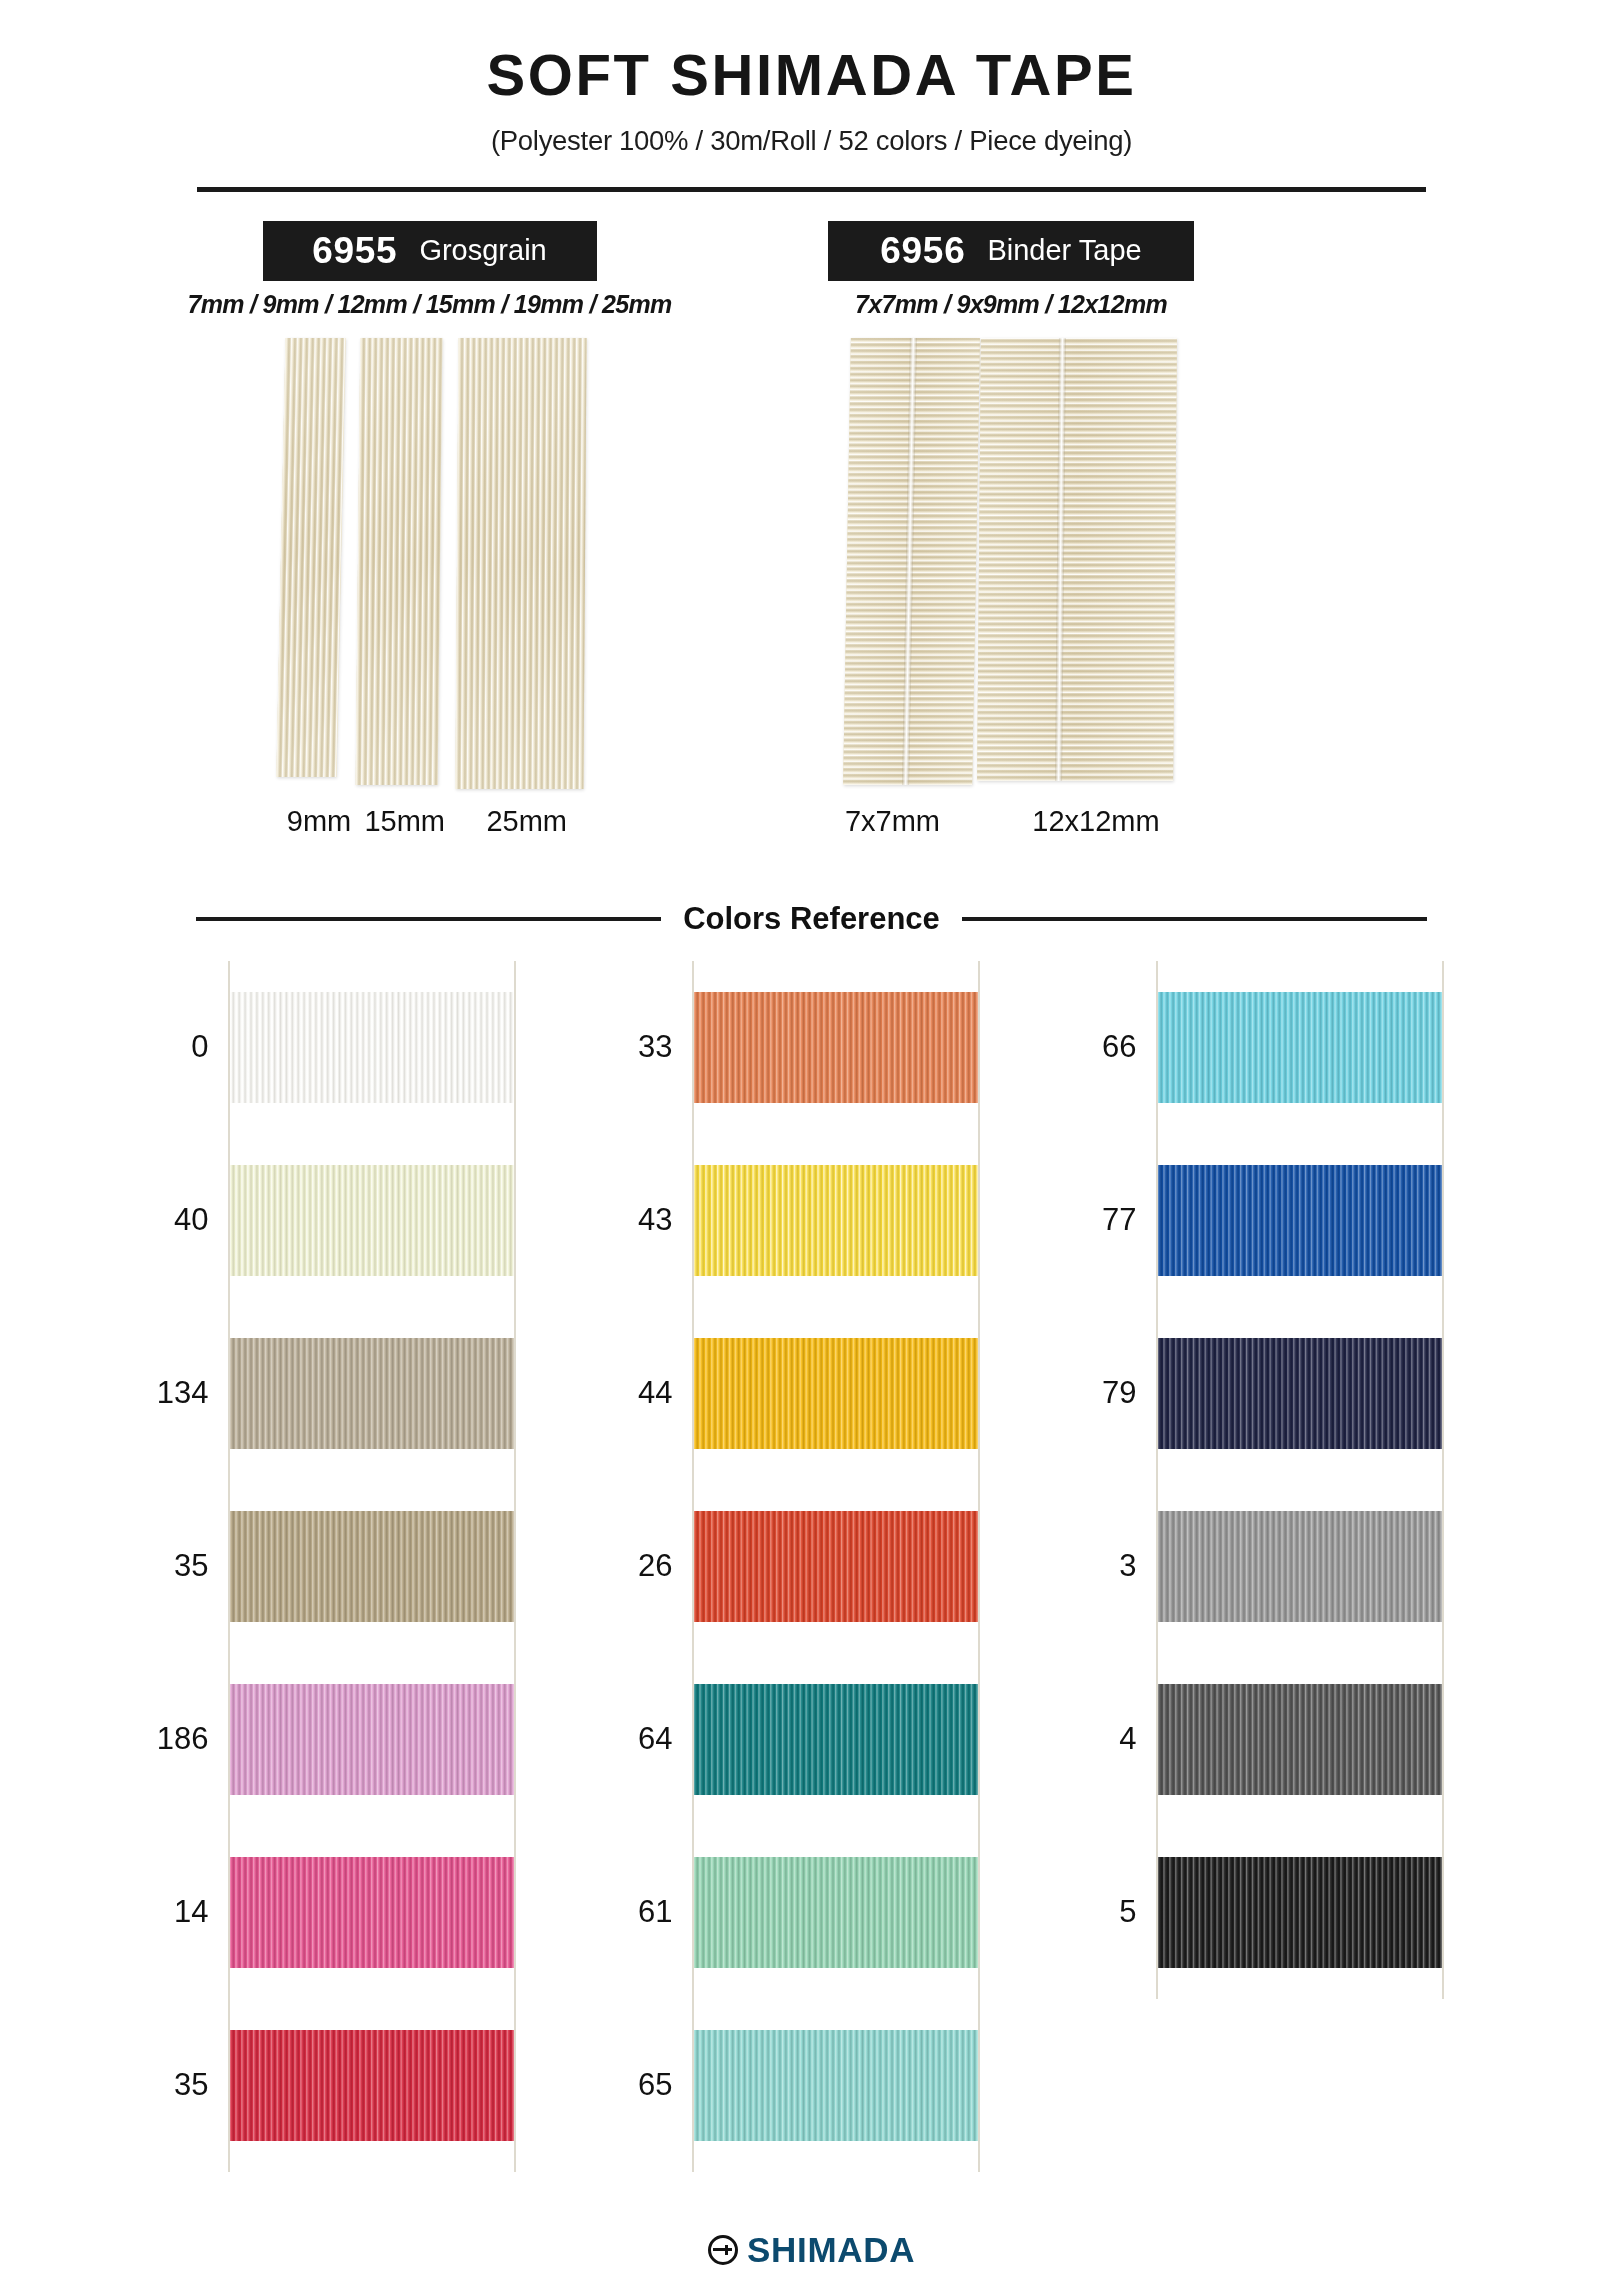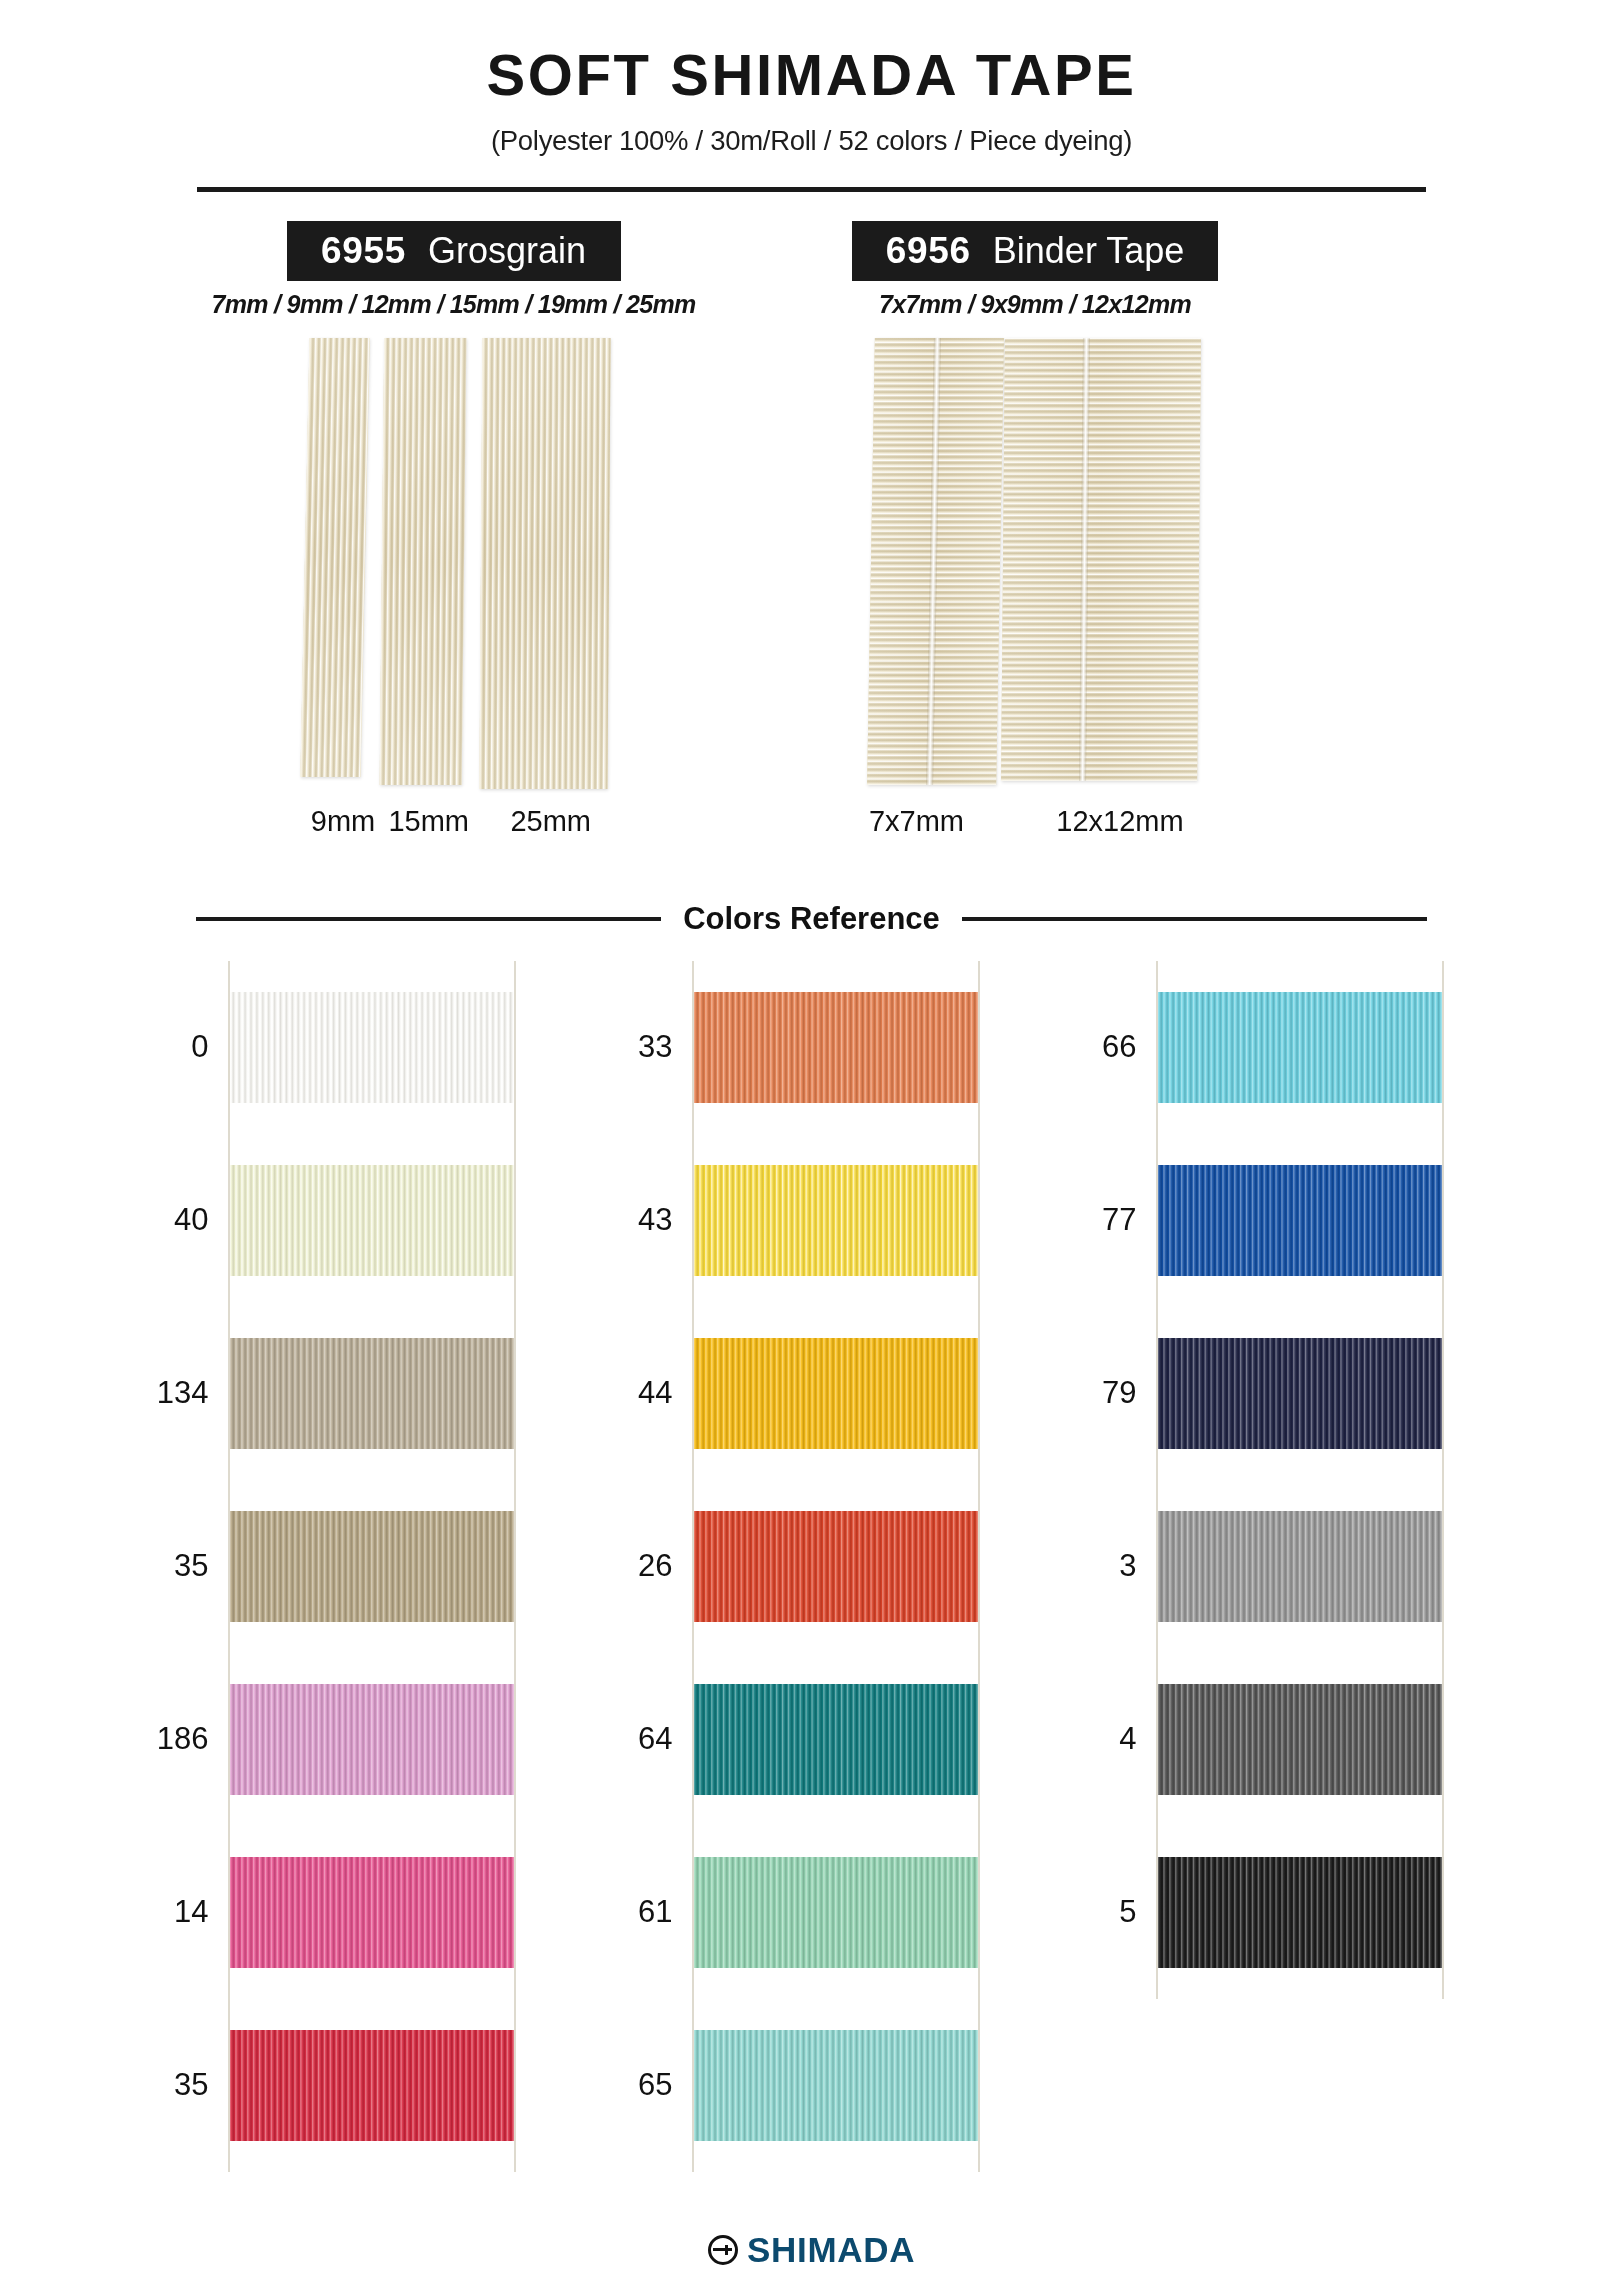--- a/index.html
+++ b/index.html
@@ -32,42 +32,42 @@
     width:1229px;
     height:4.6px;
     background:#1a1a1a;
     margin:30px auto 0 auto;
   }
 
   
   .products{
     display:flex;
     margin-top:29px;
-    padding-left:120px;
+    padding-left:96px;
     padding-right:196px;
     gap:0px;
   }
   .product{ position:relative; }
   .product.grosgrain{ width:667px; }
   .product.binder{ width:366px; margin-left:65px; }
 
   .code-bar{
     background:#1b1b1b;
     color:#fff;
     display:flex;
     align-items:center;
     justify-content:center;
     gap:22px;
     height:60px;
     padding:0 19.6px;
   }
   .grosgrain .code-bar{ width:334px; margin:0 auto; }
   .binder .code-bar{ width:366px; margin:0 auto; }
   .code-num{ font-size:37px; font-weight:bold; letter-spacing:0.7px; }
-  .code-name{ font-size:36px; font-weight:normal; }
+  .code-name{ font-size:29px; font-weight:normal; }
 
   .sizes-line{
     text-align:center;
     font-style:italic;
     font-weight:bold;
     font-size:25px;
     margin-top:9.2px;
     letter-spacing:-0.7px;
     color:#151515;
   }

